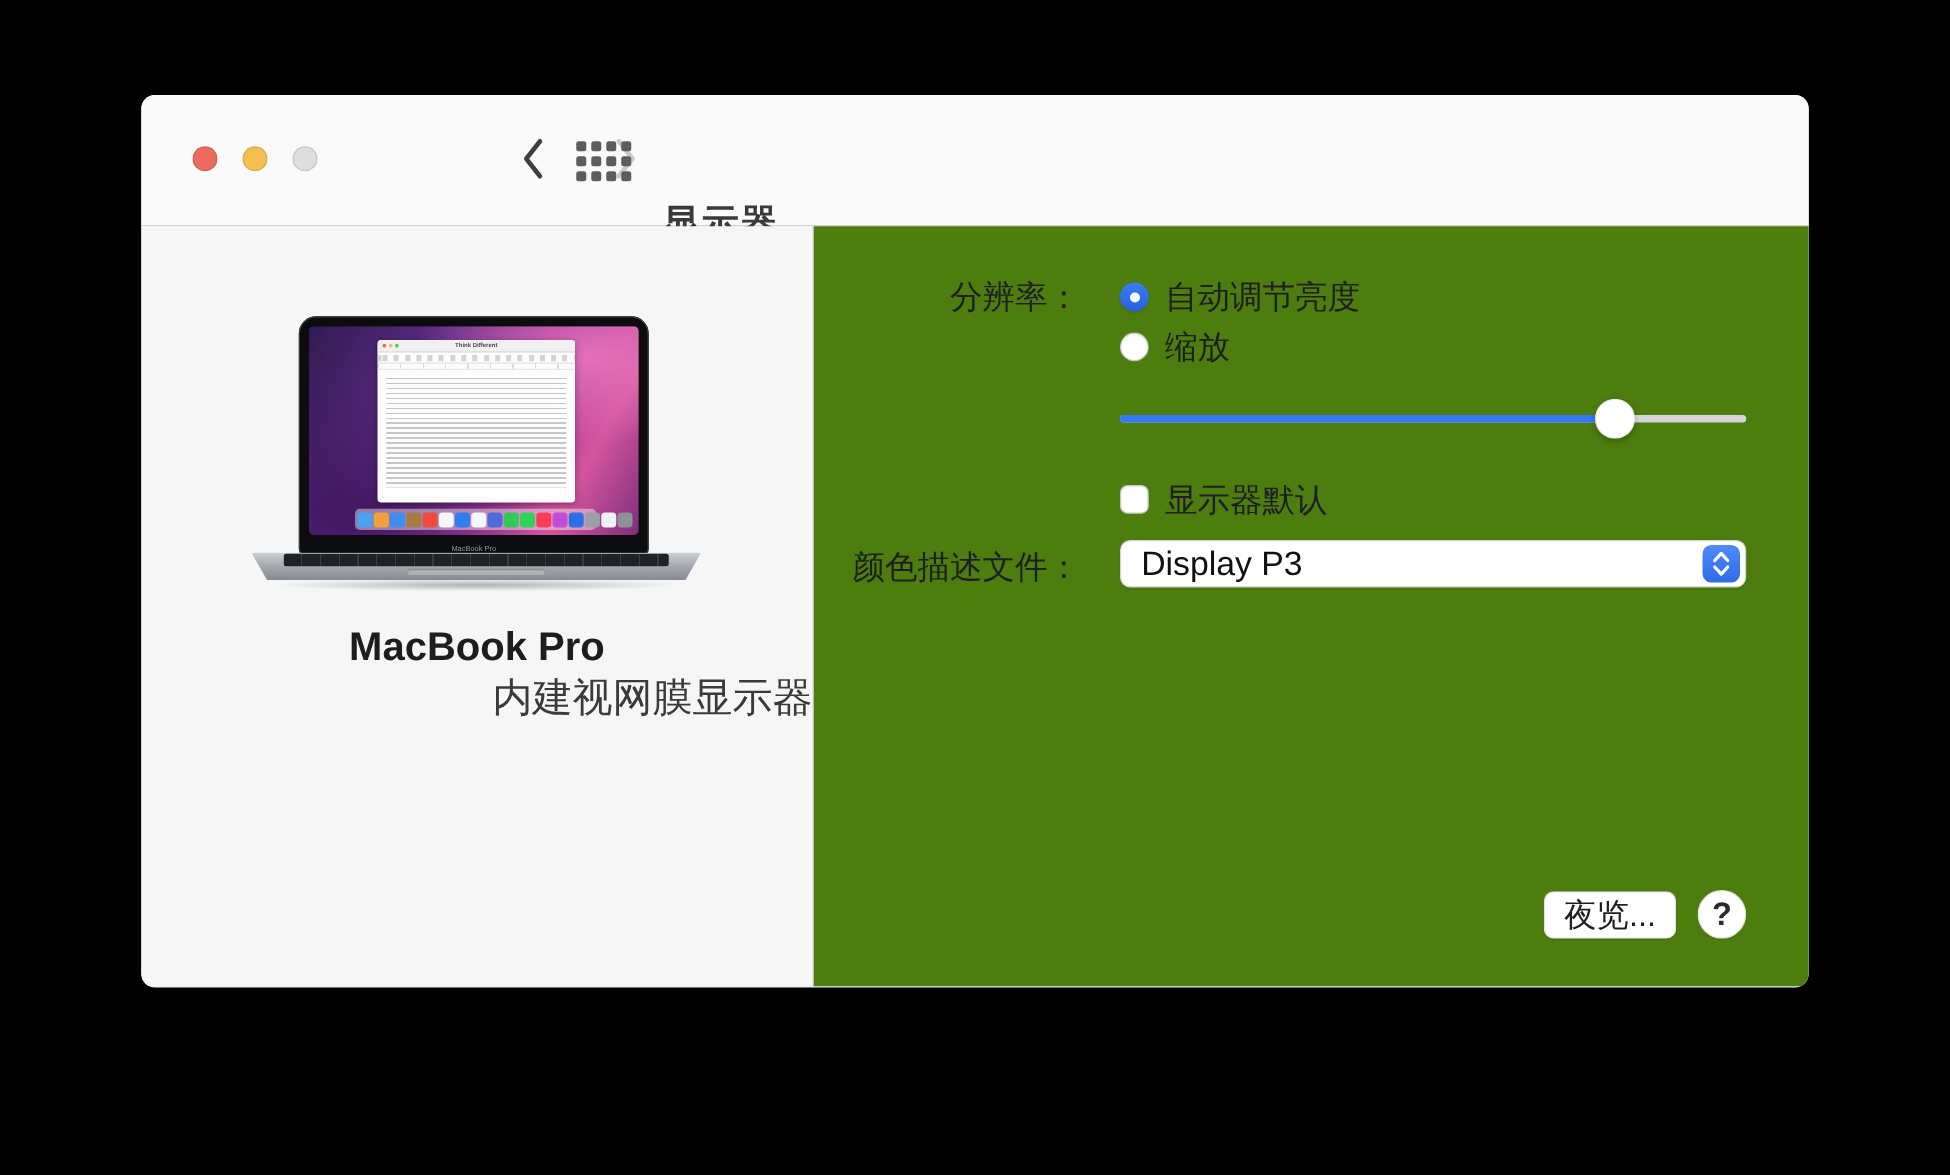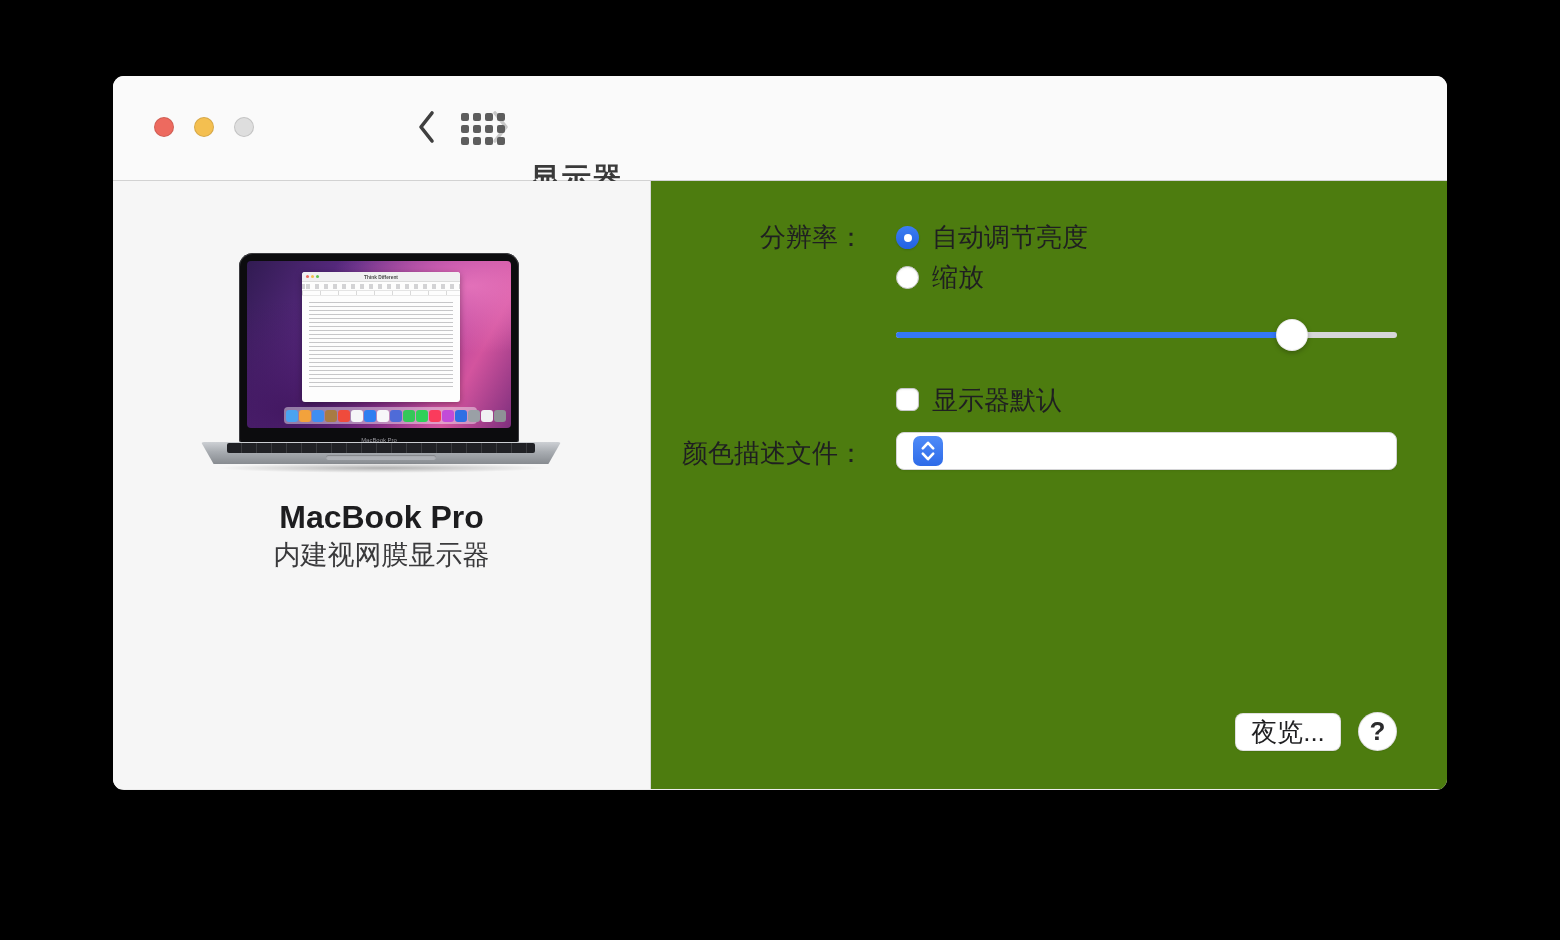--- a/index.html
+++ b/index.html
@@ -91,22 +91,22 @@
           border-radius:3px 3px 12px 12px; }
   .kbd { position:absolute; left:26px; right:26px; top:1px; height:10px; border-radius:2px;
          background:repeating-linear-gradient(90deg,#202125 0 14px,#3a3b3f 14px 15px); }
   .trackpad { position:absolute; left:125px; top:13px; width:110px; height:5px; border-radius:3px;
               background:#aeb1b6; box-shadow:inset 0 1px 1px rgba(0,0,0,.25); }
   .laptop-shadow { position:absolute; left:14px; top:213px; width:332px; height:10px;
                    background:radial-gradient(ellipse at center, rgba(0,0,0,.28) 0%, rgba(0,0,0,0) 70%); }
 
   .device-name { position:absolute; left:0; width:100%; top:318px; text-align:center;
                  font-size:32px; font-weight:700; color:#1d1d1f; }
-  .device-sub  { position:absolute; left:0; width:100%; top:356px; text-align:center;
-                 font-size:27px; color:#3a3a3c; }
+  .device-sub  { position:absolute; left:0; width:100%; top:356px; text-align:right;
+                 font-size:32px; color:#3a3a3c; }
 
   
   .rp-label { position:absolute; left:0; width:213px; text-align:right; font-size:26px;
               color:#1f1f21; line-height:32px; }
   .opt-label { font-size:26px; color:#1f1f21; line-height:32px; }
 
   .radio { position:absolute; width:23px; height:23px; border-radius:50%;
            background:#fff; border:1px solid #c6c6c8; box-shadow:inset 0 1px 2px rgba(0,0,0,.06); }
   .radio.selected { background:linear-gradient(#3c7ef2,#2261e2); border:none;
                     box-shadow:0 1px 2px rgba(0,0,0,.15); }
@@ -256,20 +256,21 @@
       <div class="slider">
         <div class="slider-fill" style="width: 79%;"></div>
         <div class="slider-knob" style="left: 79%;"></div>
       </div>
 
       <div class="checkbox"></div>
       <div class="opt-label checkbox-label">显示器默认</div>
 
       <div class="rp-label row-profile-label">颜色描述文件：</div>
       <div class="select">
+        <div class="select-value">Display P3</div>
         <div class="stepper">
           <svg width="26" height="26" viewBox="0 0 30 30">
             <polyline points="9,12 15,5.5 21,12" fill="none" stroke="#fff" stroke-width="3" stroke-linecap="round" stroke-linejoin="round"></polyline>
             <polyline points="9,18 15,24.5 21,18" fill="none" stroke="#fff" stroke-width="3" stroke-linecap="round" stroke-linejoin="round"></polyline>
           </svg>
         </div>
       </div>
 
       <div class="night-btn">夜览...</div>
       <div class="help-btn">?</div>

